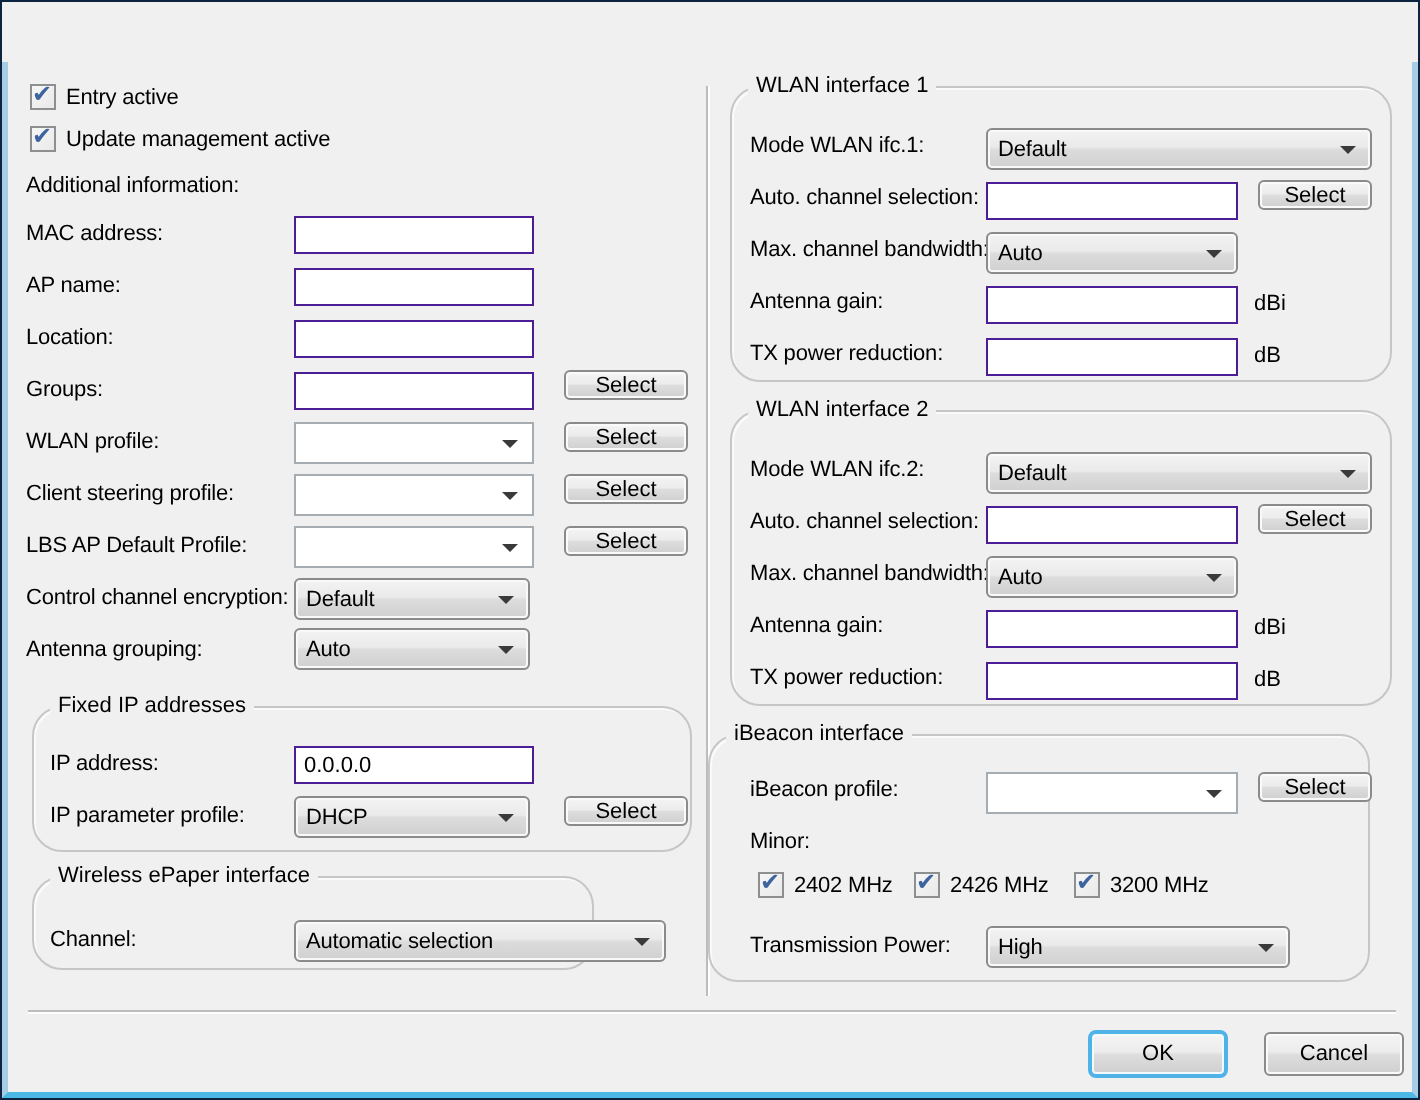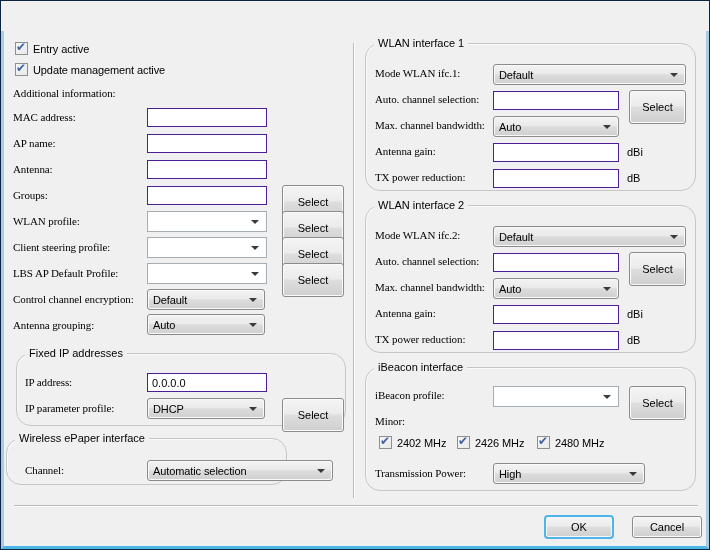--- a/index.html
+++ b/index.html
@@ -28,27 +28,27 @@
   }
   .closebtn {
     left:675px; width:31px; border:1px solid #6e2a23; color:#fff;
     background:linear-gradient(180deg,#f0b2a6 0%,#dd7768 45%,#c94f3f 52%,#b03a2b 100%);
     line-height:19px; font-size:15px;
   }
   .frame {
     position:absolute; left:0; top:30px; right:0; bottom:0; pointer-events:none;
     border-left:3px solid #a7cce6; border-right:3px solid #a7cce6; border-bottom:3px solid #4cb8e6;
   }
-  .lbl { position:absolute; white-space:nowrap; line-height:13px; letter-spacing:-0.1px;font-family:Liberation Serif, serif; }
+  .lbl { position:absolute; white-space:nowrap; line-height:13px; letter-spacing:-0.1px; }
   .txt {
     position:absolute; height:19px; border:1px solid #4c1d95; background:#fff;
     font:inherit; padding:0 4px; outline:none;
   }
   .btn {
-    position:absolute; height:34px; border:1px solid #8b8b8b; border-radius:3px;
+    position:absolute; height:15px; border:1px solid #8b8b8b; border-radius:3px;
     background:linear-gradient(180deg,#f4f4f4 0%,#ececec 45%,#dddddd 52%,#cfcfcf 100%);
     font:inherit; padding:0; text-align:center; box-shadow:inset 0 0 0 1px #fafafa; cursor:default;
   }
   .btn.ok {
     border:2px solid #4fb3e8; border-radius:4px; box-shadow:inset 0 0 0 1px #f2f9fd;
   }
   .combo { position:absolute; height:21px; border:1px solid #8b8b8b; border-radius:2px; }
   .combo.filled {
     background:linear-gradient(180deg,#f3f3f3 0%,#eaeaea 45%,#dcdcdc 52%,#d0d0d0 100%);
     box-shadow:inset 0 0 0 1px #f9f9f9; border-radius:3px;
@@ -96,21 +96,21 @@
   </div>
 
   <span class="lbl" style="left:12px;top:86px">Additional information:</span>
 
   <span class="lbl" style="left:12px;top:110px">MAC address:</span>
   <input class="txt" style="left: 146px; top: 107px; width: 120px;" value="">
 
   <span class="lbl" style="left:12px;top:136px">AP name:</span>
   <input class="txt" style="left: 146px; top: 133px; width: 120px;" value="">
 
-  <span class="lbl" style="left:12px;top:162px">Antenna:</span>
+  <span class="lbl" style="left:12px;top:162px">Location:</span>
   <input class="txt" style="left: 146px; top: 159px; width: 120px;" value="">
 
   <span class="lbl" style="left:12px;top:188px">Groups:</span>
   <input class="txt" style="left: 146px; top: 185px; width: 120px;" value="">
   <button class="btn" style="left:281px;top:184px;width:62px">Select</button>
 
   <span class="lbl" style="left:12px;top:214px">WLAN profile:</span>
   <div class="combo white" style="left:146px;top:210px;width:120px">
     <span class="ct"></span>
     <i class="arr"></i>
@@ -148,21 +148,21 @@
   </div>
   <span class="lbl" style="left:24px;top:375px">IP address:</span>
   <input class="txt" style="left: 146px; top: 372px; width: 120px;" value="0.0.0.0">
   <span class="lbl" style="left:24px;top:401px">IP parameter profile:</span>
   <div class="combo filled" style="left:146px;top:397px;width:118px">
     <span class="ct">DHCP</span>
     <i class="arr"></i>
   </div>
   <button class="btn" style="left:281px;top:397px;width:62px">Select</button>
 
-  <div class="group" style="left:5px;top:437px;width:281px;height:47px">
+  <div class="group" style="left:15px;top:437px;width:281px;height:47px">
     <span class="legend">Wireless ePaper interface</span>
   </div>
   <span class="lbl" style="left:24px;top:463px">Channel:</span>
   <div class="combo filled" style="left:146px;top:459px;width:186px">
     <span class="ct">Automatic selection</span>
     <i class="arr"></i>
   </div>
 
   <div class="div-v" style="left:352px;top:42px;height:455px"></div>
 
@@ -205,42 +205,42 @@
     <span class="ct">Auto</span>
     <i class="arr"></i>
   </div>
   <span class="lbl" style="left:374px;top:306px">Antenna gain:</span>
   <input class="txt" style="left: 492px; top: 304px; width: 126px;" value="">
   <span class="unit" style="left:626px;top:307px">dBi</span>
   <span class="lbl" style="left:374px;top:332px">TX power reduction:</span>
   <input class="txt" style="left: 492px; top: 330px; width: 126px;" value="">
   <span class="unit" style="left:626px;top:333px">dB</span>
 
-  <div class="group" style="left:364px;top:366px;width:331px;height:124px">
+  <div class="group" style="left:353px;top:366px;width:331px;height:124px">
     <span class="legend">iBeacon interface</span>
   </div>
   <span class="lbl" style="left:374px;top:388px">iBeacon profile:</span>
   <div class="combo white" style="left:492px;top:385px;width:126px">
     <span class="ct"></span>
     <i class="arr"></i>
   </div>
   <button class="btn" style="left:628px;top:385px;width:57px">Select</button>
   <span class="lbl" style="left:374px;top:414px">Minor:</span>
 
   <div class="cbrow" style="left:378px;top:434px">
     <span class="cbx checked"></span>
     <span class="cb-label">2402 MHz</span>
   </div>
   <div class="cbrow" style="left:456px;top:434px">
     <span class="cbx checked"></span>
     <span class="cb-label">2426 MHz</span>
   </div>
   <div class="cbrow" style="left:536px;top:434px">
     <span class="cbx checked"></span>
-    <span class="cb-label">2480 MHz</span>
+    <span class="cb-label">3200 MHz</span>
   </div>
 
   <span class="lbl" style="left:374px;top:466px">Transmission Power:</span>
   <div class="combo filled" style="left:492px;top:462px;width:152px">
     <span class="ct">High</span>
     <i class="arr"></i>
   </div>
 
   <div class="div-h" style="left:13px;top:504px;width:684px"></div>
   <button class="btn ok" style="left:543px;top:514px;width:70px;height:24px">OK</button>

